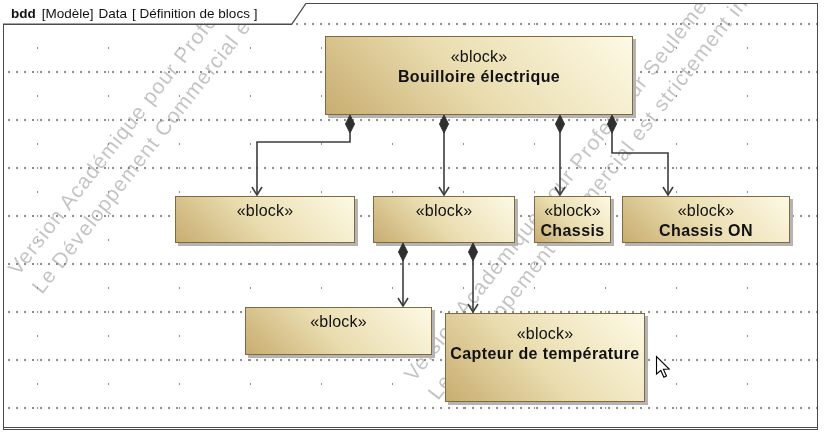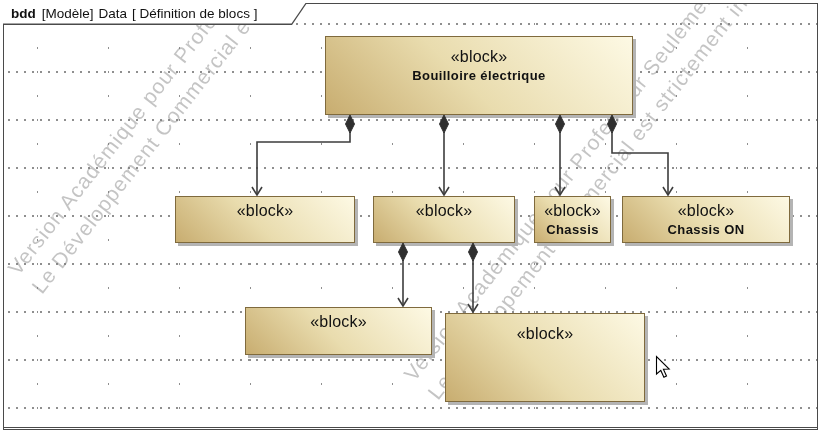--- a/index.html
+++ b/index.html
@@ -45,21 +45,21 @@
   
   .block {
     position:absolute; z-index:2; text-align:center;
     background:linear-gradient(45deg, #c8ad70 0%, #e9dcae 45%, #fdf9e4 100%);
     border:1px solid #7f6a3d;
     box-shadow:3px 3px 0 #b4b4b4;
     color:#111; padding-top:5px;
   }
   .block.tall { padding-top:11px; }
   .stereo { font-size:16px; letter-spacing:0.2px; }
-  .bname  { font-size:13px; font-weight:bold; letter-spacing:0.4px; margin-top:2px; }
+  .bname  { font-size:16px; font-weight:bold; letter-spacing:0.4px; margin-top:2px; }
 
   
   svg.overlay { position:absolute; left:0; top:0; width:826px; height:444px;
                 z-index:3; pointer-events:none; }
   .cline  { fill:none; stroke:#3d3d3d; stroke-width:1.6; }
   .carrow { fill:none; stroke:#3d3d3d; stroke-width:1.6; }
   .cdiamond { fill:#2f2f2f; stroke:#2f2f2f; }
   .cursor-shape { fill:#ffffff; stroke:#000000; stroke-width:1.1; }
 </style>
 </head>
@@ -106,20 +106,21 @@
     <div class="stereo">«block»</div>
     <div class="bname">Chassis ON</div>
   </div>
 
   <div class="block" style="left:245px; top:307px; width:187px; height:48px;">
     <div class="stereo">«block»</div>
   </div>
 
   <div class="block tall" style="left:445px; top:313px; width:200px; height:89px;">
     <div class="stereo">«block»</div>
+    <div class="bname">Capteur de température</div>
   </div>
 
   <svg class="overlay">
 
     <g>
       <path class="cline" d="M350,132 L350,142 L257,142 L257,194"></path>
       <path class="cdiamond" d="M350,115 L354.5,124 L350,133 L345.5,124 Z"></path>
       <path class="carrow" d="M252,187 L257,195 L262,187"></path>
     </g>
 

